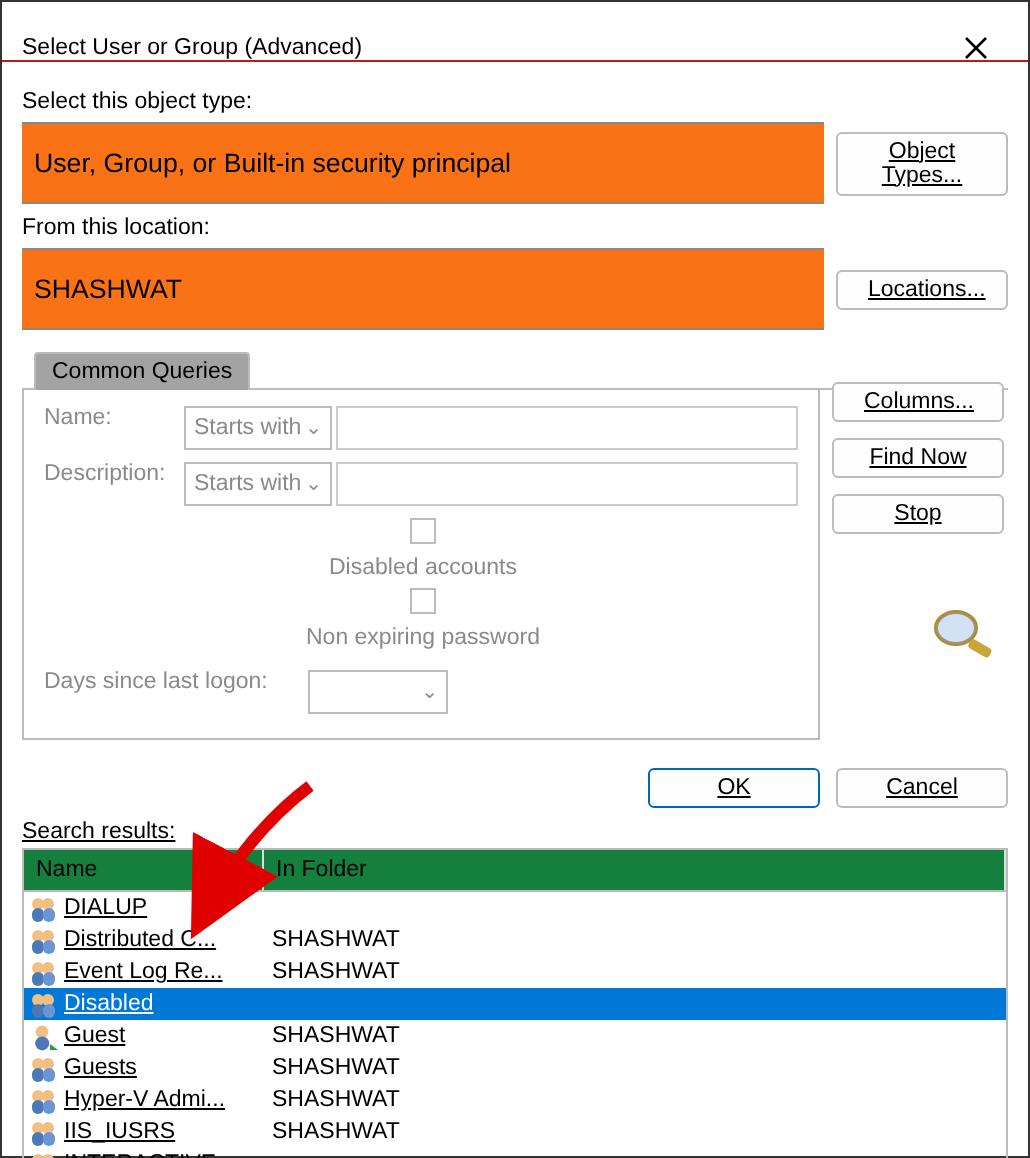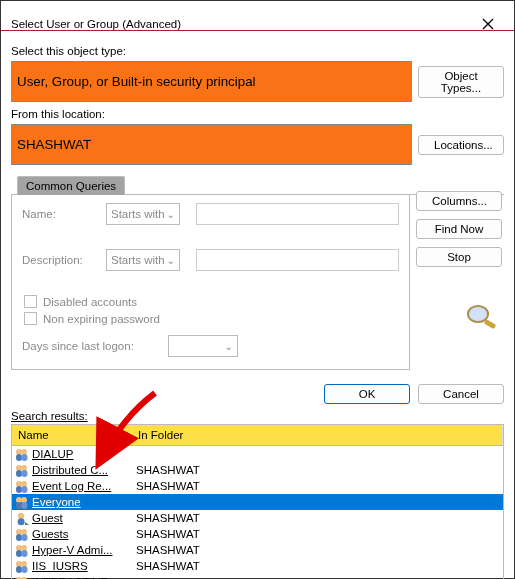--- a/index.html
+++ b/index.html
@@ -5,39 +5,39 @@
   * { box-sizing: border-box; font-family: "Segoe UI", Tahoma, sans-serif; }
   body { margin: 0; background: #fff; font-size: 11.5px; color: #000; }
   .window { width: 515px; height: 579px; border: 1px solid #333; position: relative; background:#fff; }
   .titlebar { height: 30px; display: flex; align-items: center; padding: 16px 6px 0 10px; border-bottom: 1px solid #b91c1c; }
   .titlebar .title { flex: 1; }
   .titlebar .close { width: 40px; height: 28px; display:flex; align-items:center; justify-content:center; }
   .clientarea { padding: 8px 10px 8px 10px; }
   .row { display: flex; align-items: center; margin-top: 4px; gap: 6px;}
   .label { margin-top:6px; }
   .textfield { flex:1; border: none; border-top:1px solid #888; border-bottom:1px solid #888; padding:4px 6px; height:41px; background:#f97316; }
-  .btn { border:1px solid #bbb; background:#fdfdfd; border-radius:3px; padding:3px 15px; width:86px; text-align:center; cursor:default; }
+  .btn { border:1px solid #bbb; background:#fdfdfd; border-radius:3px; padding:3px 15px; width:86px; text-align:center; cursor:default;text-decoration:underline; }
   .btn.primary { border:1.5px solid #0067c0; color:#000; }
   .tabstrip { margin-top:10px; border-bottom:1px solid #bbb; display:flex; padding-left:6px;}
   .tab { border:1px solid #bbb; border-bottom:none; padding:3px 8px; background:#a3a3a3; position:relative; top:1px; border-radius:2px 2px 0 0;}
   .tabcontent { border:1px solid #bbb; border-top:none; padding:8px 10px 14px 10px; height:175px; position:relative;}
   .tabcontent .disabled, .tabcontent .disabled * { color:#8a8a8a; }
-  .frow { display:flex; align-items:center; margin-bottom:24px; gap:16px;}
+  .frow { display:flex; align-items:flex-start; margin-bottom:6px; gap:2px;}
   .fname { width:68px; color:#8a8a8a;}
   .combo { width:74px; border:1px solid #bbb; height:22px; display:flex; align-items:center; padding:0 4px; justify-content:space-between; color:#8a8a8a; }
   .combo.small { width:70px; }
   .finput { flex:1; border:1px solid #ccc; height:22px; background:#fff;}
-  .checkbox { display:flex; align-items:center; gap:6px; color:#8a8a8a; margin:4px 0 2px 2px;}
+  .checkbox { display:flex; align-items:center; gap:6px; color:#8a8a8a; margin:4px 0 2px 2px;flex-direction:column;}
   .checkbox .box { width:13px; height:13px; border:1px solid #bbb; background:#fff;}
   .sidecol { position:absolute; right:12px; top:160px; width:86px; display:flex; flex-direction:column; gap:8px; align-items:flex-end;}
   .magnifier { position:absolute; right:16px; top:272px; }
   .okrow { display:flex; justify-content:flex-end; gap:8px; margin-top:14px; }
   .reslabel { margin-top:6px; text-decoration:underline; color:#000;}
   .listhdr { display:flex; border:1px solid #bbb; border-bottom:none; margin-top:2px; }
-  .listhdr .col { padding:4px 6px; border-right:1px solid #ddd; background:#fde047; }
+  .listhdr .col { padding:4px 6px; border-right:1px solid #ddd; background:#15803d; }
   .colA { width:120px; } .colB { flex:1; }
   .listbox { border:1px solid #bbb; height:166px; overflow:auto; position:relative;}
   .lrow { display:flex; align-items:center; height:16px; padding:0 2px;}
   .lrow.selected { background:#0078d7; color:#fff;}
   .licon { width:16px; height:15px; margin-right:2px; display:inline-flex; align-items:center; justify-content:center;}
   .lname { width:100px; overflow:hidden; white-space:nowrap; text-overflow:ellipsis;text-decoration:underline;}
   .lfolder { flex:1; padding-left:4px;}
   .chev { font-size:10px; color:#666;}
   .arrow { position:absolute; left:92px; top:386px; pointer-events:none; z-index:5;}
 </style>
@@ -173,21 +173,21 @@
         </div>
         <div class="lrow selected">
           <span class="licon">
             <svg width="16" height="15">
               <circle cx="5" cy="5" r="3" fill="#f0c080"></circle>
               <rect x="2" y="7" width="6" height="7" rx="3" fill="#4d78b8"></rect>
               <circle cx="10" cy="5" r="3" fill="#f0c080"></circle>
               <rect x="7.5" y="7" width="6" height="7" rx="3" fill="#6a95d4"></rect>
             </svg>
           </span>
-          <span class="lname">Everyone</span>
+          <span class="lname">Disabled</span>
           <span class="lfolder"></span>
         </div>
         <div class="lrow">
           <span class="licon">
             <svg width="16" height="15">
               <circle cx="7" cy="5" r="3.2" fill="#f0c080"></circle>
               <rect x="3.6" y="7.2" width="7" height="7" rx="3.5" fill="#4d78b8"></rect>
               <path d="M11 11 L15 14 L11 14 Z" fill="#2a9b3f"></path>
             </svg>
           </span>

